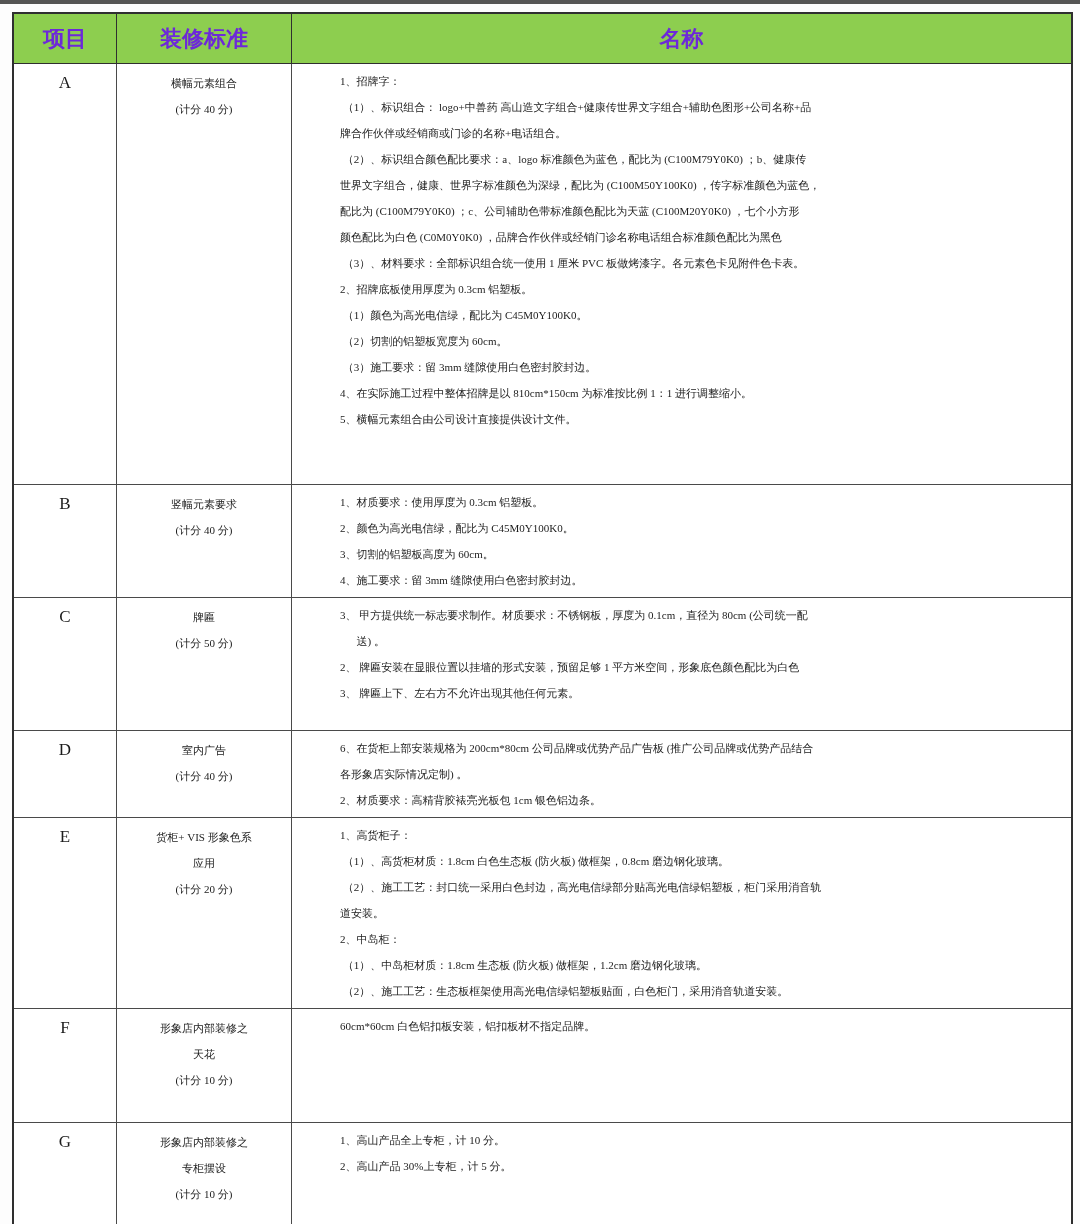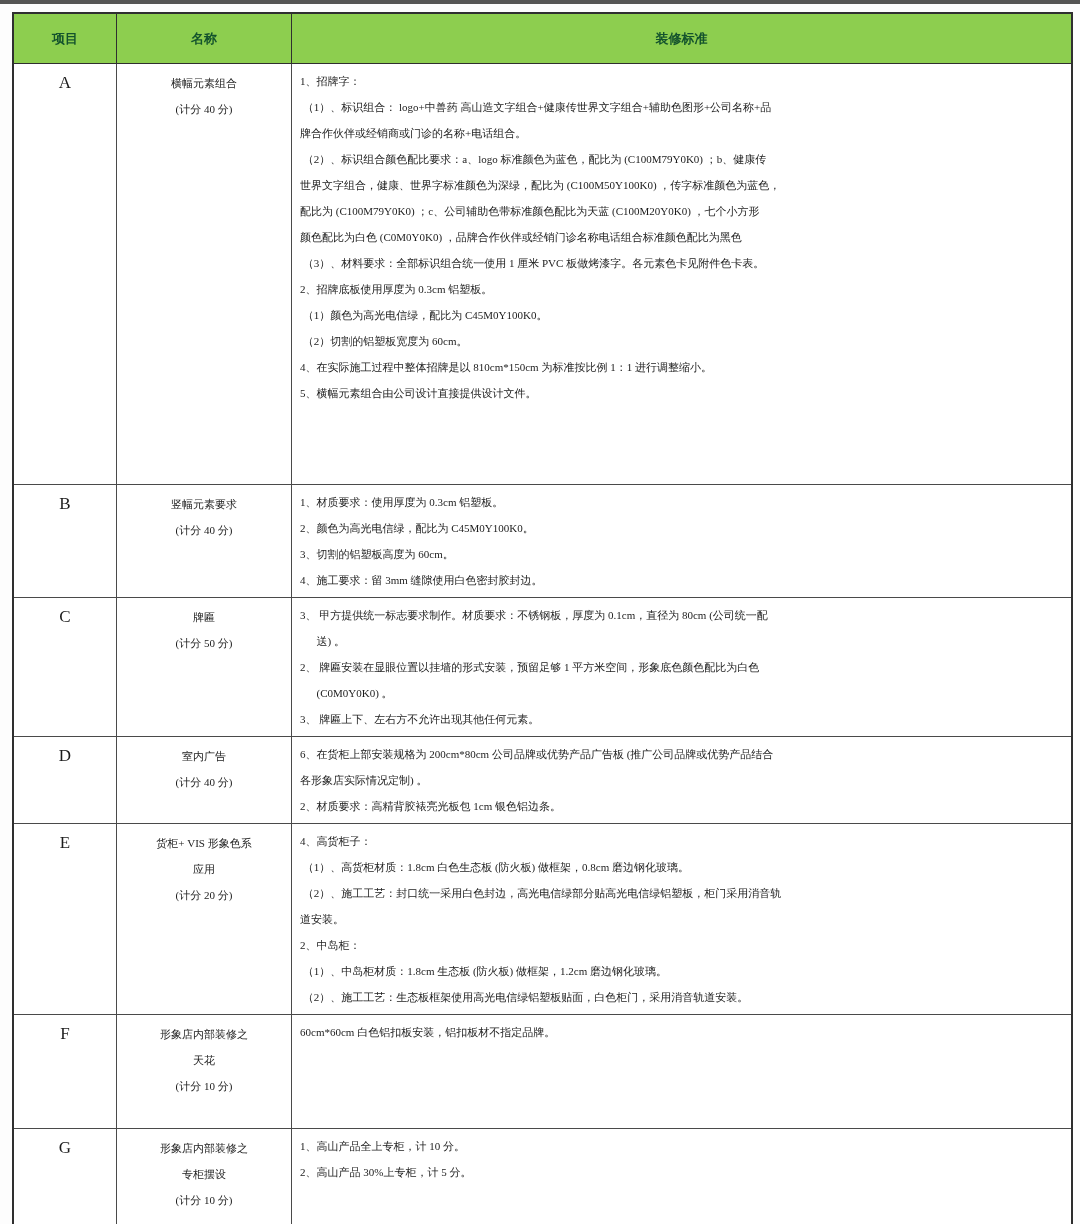--- a/index.html
+++ b/index.html
@@ -23,33 +23,33 @@
   .trow, .thead-row {
     display: grid;
     grid-template-columns: 103px 175px 1fr;
   }
   .thead-row {
     height: 50px;
     border-bottom: 1px solid #2f2f2f;
   }
   .th-cell {
     display: flex; align-items: center; justify-content: center;
-    font-weight: bold; font-size: 13px; color: #14532d;
+    font-weight: bold; font-size: 22px; color: #6d28d9;
     border-right: 1px solid #2f2f2f;
   }
   .th-cell:last-child { border-right: none; }
   .trow { border-bottom: 1px solid #4a4a4a; }
   .trow:last-child { border-bottom: none; }
   .cell {
     border-right: 1px solid #4a4a4a;
     padding-top: 6px;
     font-size: 11px;
     line-height: 26px;
   }
-  .cell:last-child { border-right: none; }
+  .cell:last-child { border-right: none; margin-left: 40px; }
   .cell-item { text-align: center; font-size: 17px; }
   .cell-name { text-align: center; padding-left: 4px; padding-right: 4px; }
   .cell-standard {
     text-align: left;
     padding: 4px 6px 4px 8px;
   }
   .cell-line { white-space: pre-wrap; word-break: break-all; }
   
   #table-body .trow:nth-of-type(1) { min-height: 421px; }
   #table-body .trow:nth-of-type(2) { min-height: 104px; }
@@ -60,42 +60,43 @@
   #table-body .trow:nth-of-type(7) { min-height: 114px; }
 </style>
 </head>
 <body>
 
 <div class="page-top-edge"></div>
 
 <div class="doc-table">
   <div class="thead-row" id="thead-row" style="background: rgb(141, 206, 79);">
     <div class="th-cell">项目</div>
+    <div class="th-cell">装修标准</div>
     <div class="th-cell">名称</div>
-    <div class="th-cell">装修标准</div>
   </div>
   <div id="table-body">
   <div class="trow">
     <div class="cell cell-item">A</div>
     <div class="cell cell-name">
           <div class="cell-line">横幅元素组合</div>
           <div class="cell-line">(计分 40 分)</div>
         </div>
     <div class="cell cell-standard">
           <div class="cell-line">1、招牌字：</div>
           <div class="cell-line"> （1）、标识组合： logo+中兽药 高山造文字组合+健康传世界文字组合+辅助色图形+公司名称+品</div>
           <div class="cell-line">牌合作伙伴或经销商或门诊的名称+电话组合。</div>
           <div class="cell-line"> （2）、标识组合颜色配比要求：a、logo 标准颜色为蓝色，配比为 (C100M79Y0K0) ；b、健康传</div>
           <div class="cell-line">世界文字组合，健康、世界字标准颜色为深绿，配比为 (C100M50Y100K0) ，传字标准颜色为蓝色，</div>
           <div class="cell-line">配比为 (C100M79Y0K0) ；c、公司辅助色带标准颜色配比为天蓝 (C100M20Y0K0) ，七个小方形</div>
           <div class="cell-line">颜色配比为白色 (C0M0Y0K0) ，品牌合作伙伴或经销门诊名称电话组合标准颜色配比为黑色</div>
           <div class="cell-line"> （3）、材料要求：全部标识组合统一使用 1 厘米 PVC 板做烤漆字。各元素色卡见附件色卡表。</div>
           <div class="cell-line">2、招牌底板使用厚度为 0.3cm 铝塑板。</div>
           <div class="cell-line"> （1）颜色为高光电信绿，配比为 C45M0Y100K0。</div>
           <div class="cell-line"> （2）切割的铝塑板宽度为 60cm。</div>
+          <div class="cell-line"> （3）施工要求：留 3mm 缝隙使用白色密封胶封边。</div>
           <div class="cell-line">4、在实际施工过程中整体招牌是以 810cm*150cm 为标准按比例 1：1 进行调整缩小。</div>
           <div class="cell-line">5、横幅元素组合由公司设计直接提供设计文件。</div>
         </div>
   </div>
 
   <div class="trow">
     <div class="cell cell-item">B</div>
     <div class="cell cell-name">
           <div class="cell-line">竖幅元素要求</div>
           <div class="cell-line">(计分 40 分)</div>
@@ -111,21 +112,20 @@
   <div class="trow">
     <div class="cell cell-item">C</div>
     <div class="cell cell-name">
           <div class="cell-line">牌匾</div>
           <div class="cell-line">(计分 50 分)</div>
         </div>
     <div class="cell cell-standard">
           <div class="cell-line">3、 甲方提供统一标志要求制作。材质要求：不锈钢板，厚度为 0.1cm，直径为 80cm (公司统一配</div>
           <div class="cell-line">      送) 。</div>
           <div class="cell-line">2、 牌匾安装在显眼位置以挂墙的形式安装，预留足够 1 平方米空间，形象底色颜色配比为白色</div>
-          <div class="cell-line">      (C0M0Y0K0) 。</div>
           <div class="cell-line">3、 牌匾上下、左右方不允许出现其他任何元素。</div>
         </div>
   </div>
 
   <div class="trow">
     <div class="cell cell-item">D</div>
     <div class="cell cell-name">
           <div class="cell-line">室内广告</div>
           <div class="cell-line">(计分 40 分)</div>
         </div>
@@ -137,21 +137,21 @@
   </div>
 
   <div class="trow">
     <div class="cell cell-item">E</div>
     <div class="cell cell-name">
           <div class="cell-line">货柜+ VIS 形象色系</div>
           <div class="cell-line">应用</div>
           <div class="cell-line">(计分 20 分)</div>
         </div>
     <div class="cell cell-standard">
-          <div class="cell-line">4、高货柜子：</div>
+          <div class="cell-line">1、高货柜子：</div>
           <div class="cell-line"> （1）、高货柜材质：1.8cm 白色生态板 (防火板) 做框架，0.8cm 磨边钢化玻璃。</div>
           <div class="cell-line"> （2）、施工工艺：封口统一采用白色封边，高光电信绿部分贴高光电信绿铝塑板，柜门采用消音轨</div>
           <div class="cell-line">道安装。</div>
           <div class="cell-line">2、中岛柜：</div>
           <div class="cell-line"> （1）、中岛柜材质：1.8cm 生态板 (防火板) 做框架，1.2cm 磨边钢化玻璃。</div>
           <div class="cell-line"> （2）、施工工艺：生态板框架使用高光电信绿铝塑板贴面，白色柜门，采用消音轨道安装。</div>
         </div>
   </div>
 
   <div class="trow">

